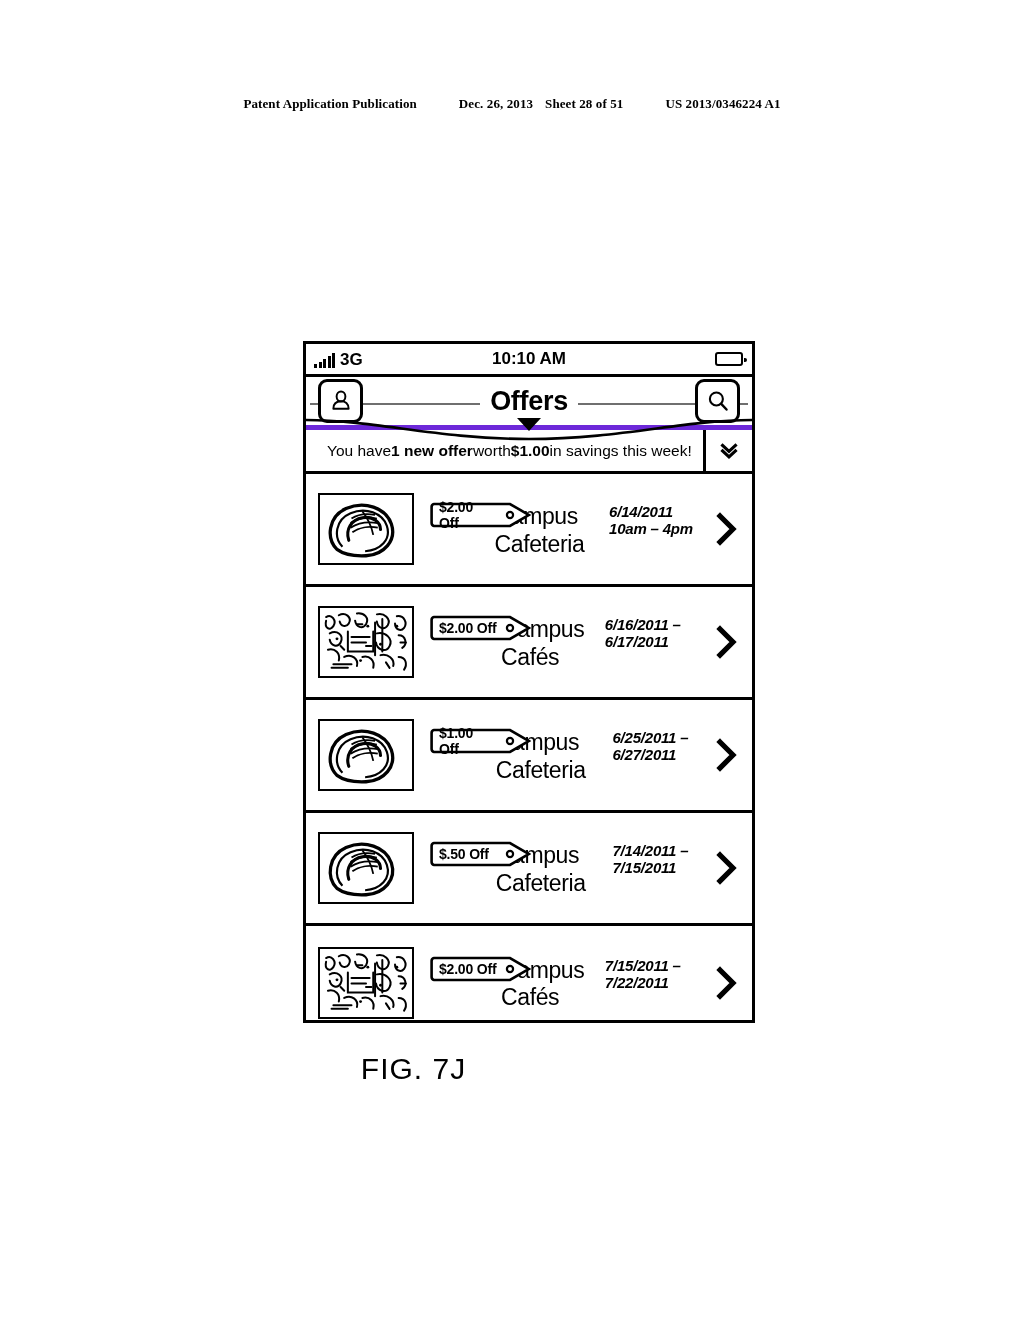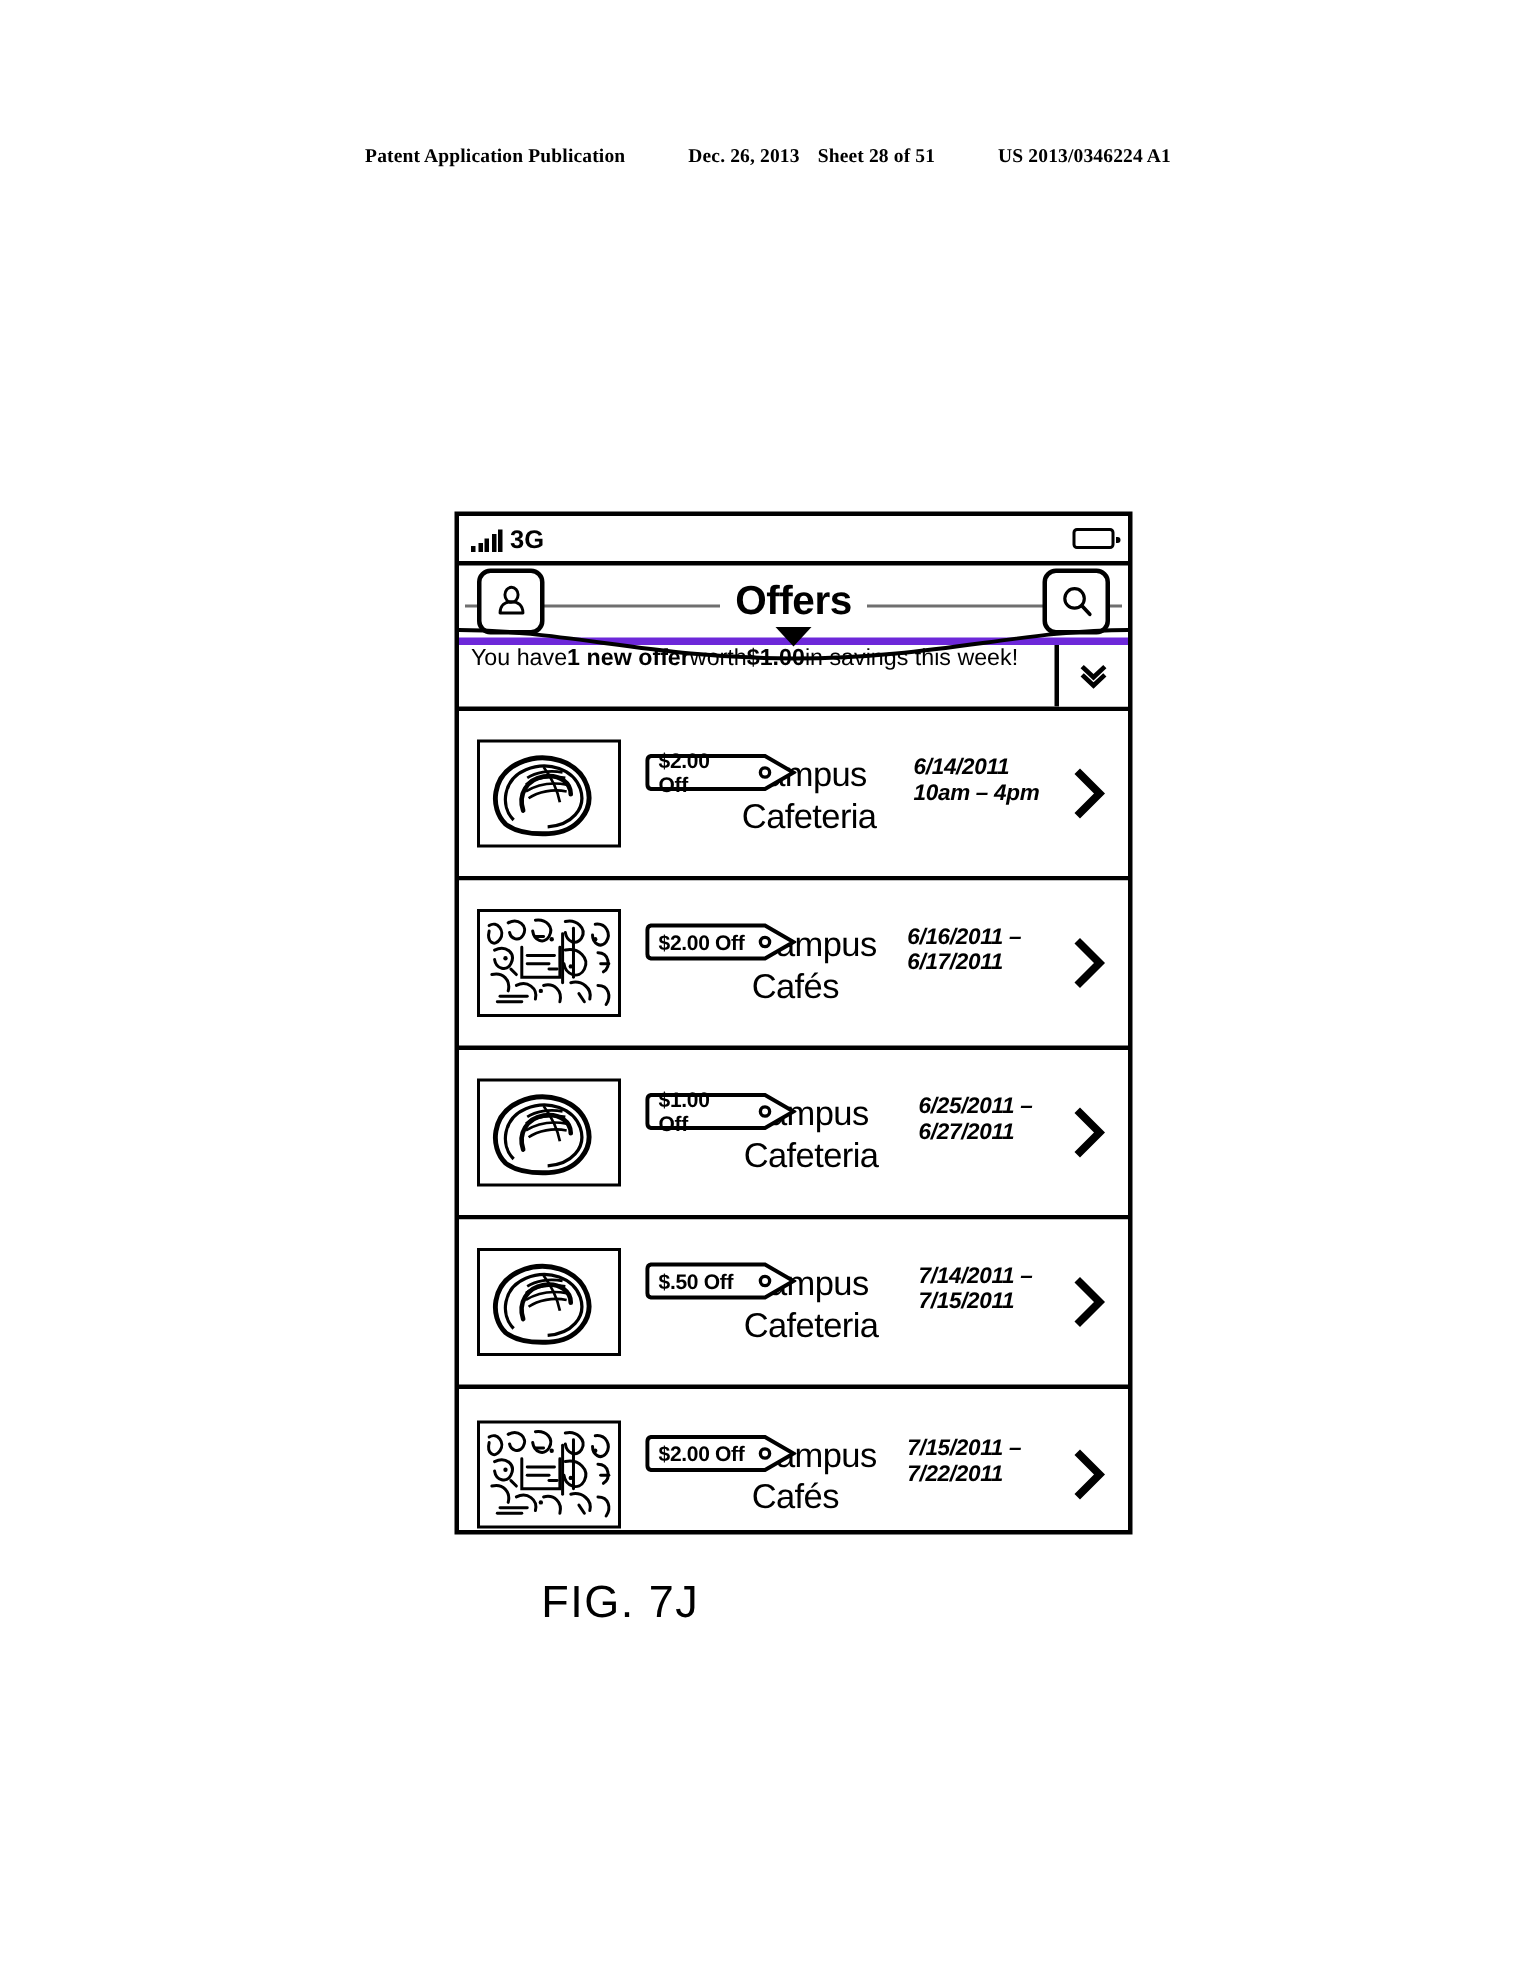--- a/index.html
+++ b/index.html
@@ -175,21 +175,22 @@
     position: absolute;
     left: 0;
     top: -12px;
     width: 100%;
     height: 26px;
     pointer-events: none;
   }
   .banner-text {
     flex: 1 1 auto;
     display: flex;
-    padding-left: 8px;
+    align-items: center;
+    padding-left: 21px;
     font-size: 15.5px;
     white-space: nowrap;
     position: relative;
     z-index: 2;
   }
   .banner-text b { font-weight: bold; }
   .banner-expand {
     flex: 0 0 46px;
     border-left: 3px solid #000;
     display: flex;
@@ -310,20 +311,21 @@
     <div class="sb-left">
       <span class="signal-bars">
         <i></i>
           <i></i>
           <i></i>
           <i></i>
           <i></i>
       </span>
       <span class="carrier">3G</span>
     </div>
+    <div class="clock">10:10 AM</div>
     <div class="battery"></div>
   </div>
 
   <div class="nav-bar">
     <div class="nav-rule left"></div>
     <div class="nav-rule right"></div>
 
     <div class="nav-btn profile">
       <svg viewBox="0 0 32 32" width="26" height="26">
         <ellipse cx="16" cy="10.5" rx="5.4" ry="6.2" fill="none" stroke="#000" stroke-width="2.4"></ellipse>

